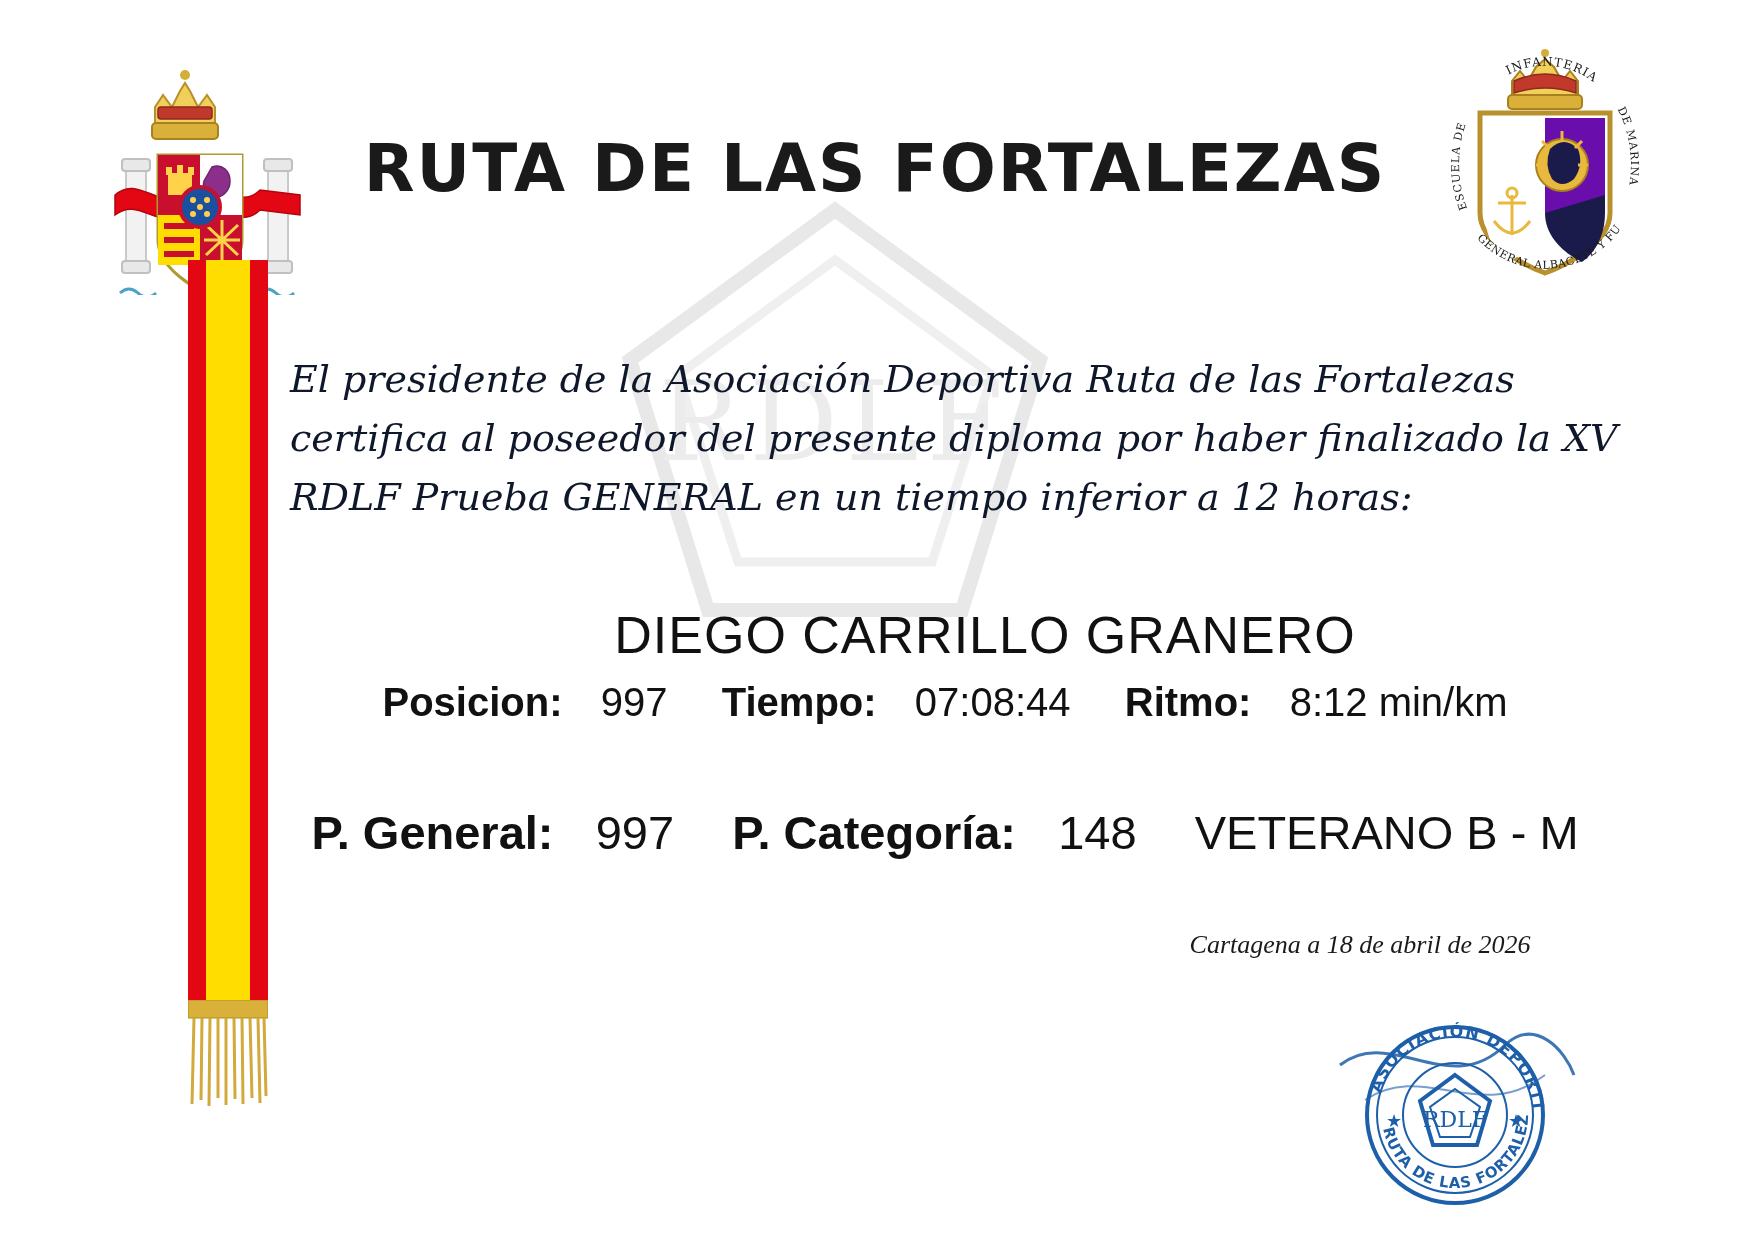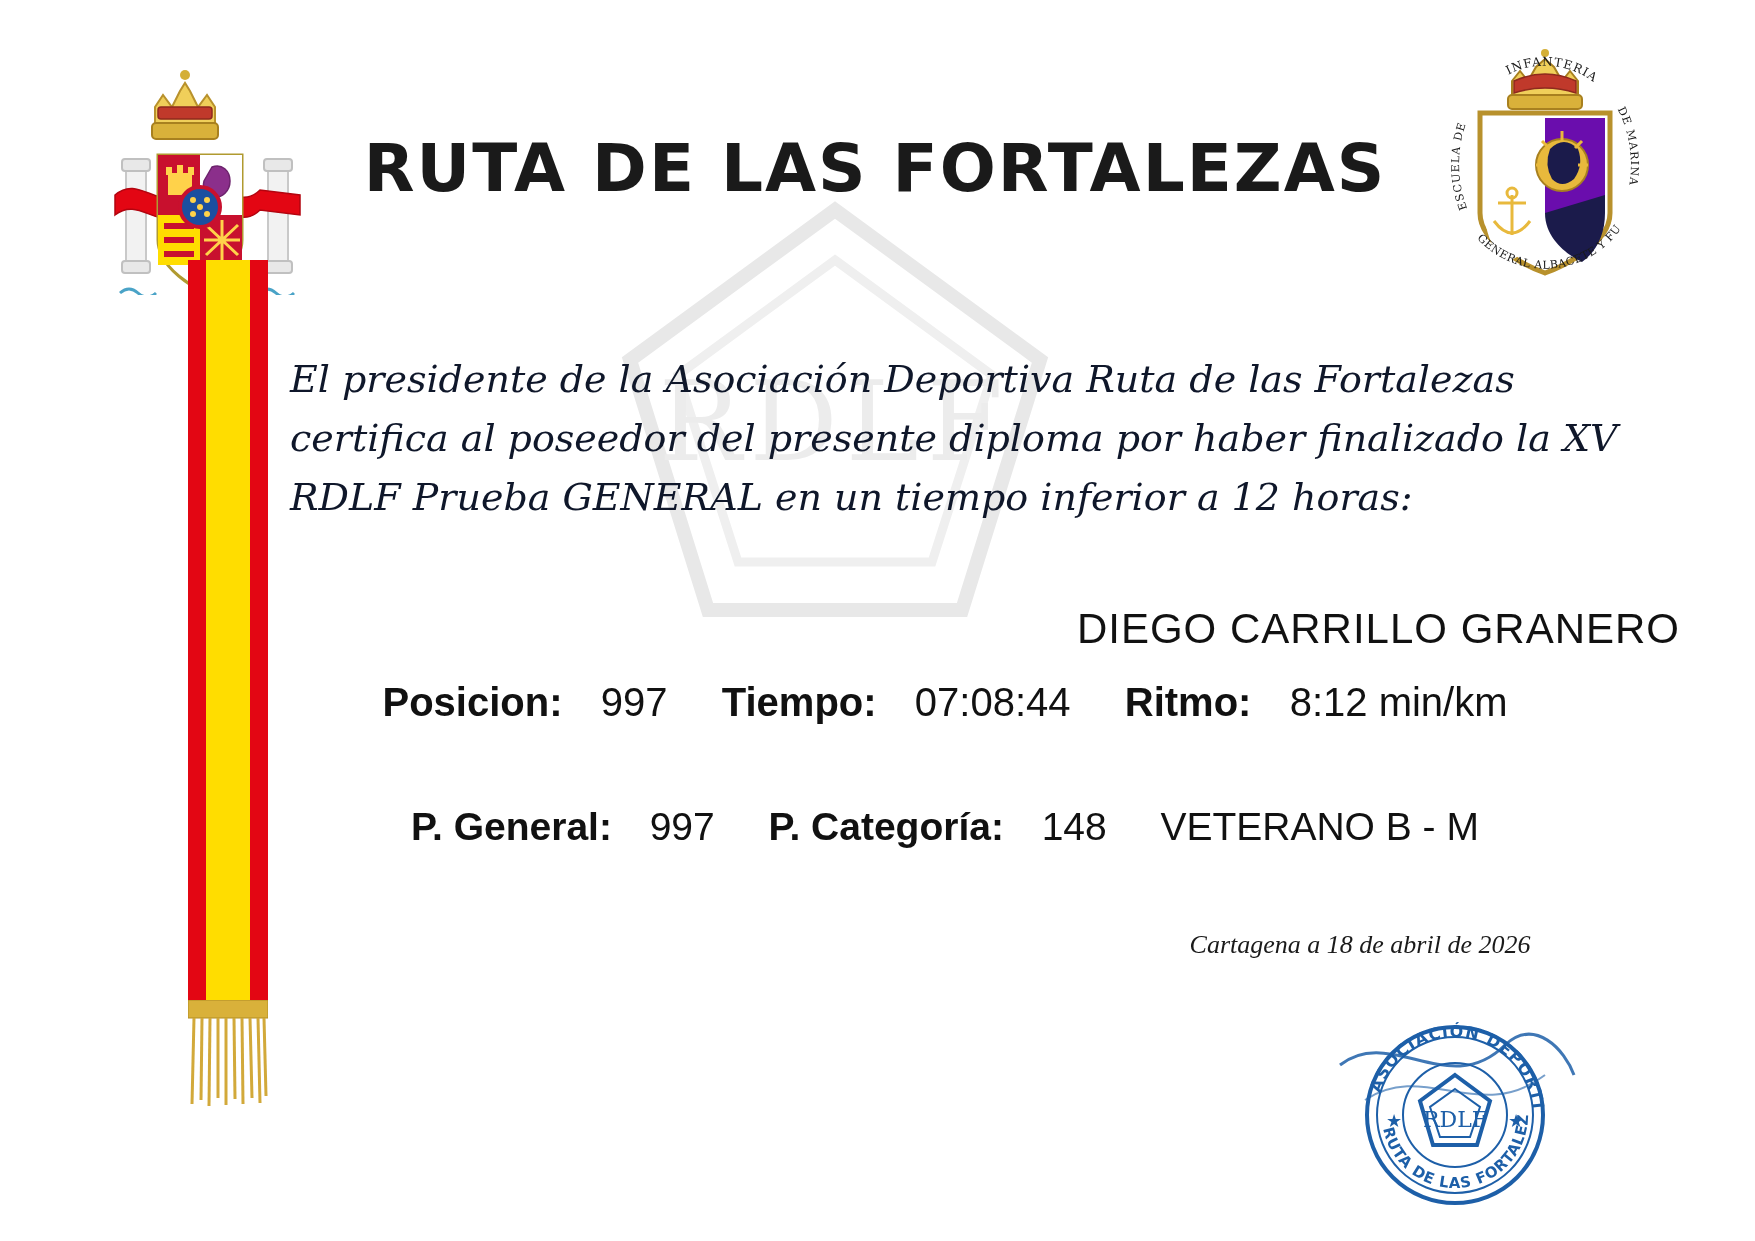--- a/index.html
+++ b/index.html
@@ -102,38 +102,38 @@
     text-align: left;
     z-index: 3;
   }
 
   
   .name {
     position: absolute;
     left: 290px;
     top: 605px;
     width: 1390px;
-    text-align: right;
-    font-size: 42px;
+    text-align: center;
+    font-size: 52px;
     letter-spacing: 1px;
     color: #111;
     z-index: 3;
   }
 
   
   .stats-line {
     position: absolute;
     left: 200px;
     width: 1490px;
     text-align: center;
     z-index: 3;
     white-space: nowrap;
   }
   .stats-line.one { top: 680px; font-size: 40px; text-align: center; }
-  .stats-line.two { top: 805px; font-size: 39px; }
+  .stats-line.two { top: 805px; font-size: 47px; }
   .stats-line b { font-weight: bold; }
   .sp { display: inline-block; width: 16px; }
 
   
   .footer {
     position: absolute;
     right: 115px;
     top: 925px;
     width: 560px;
     text-align: center;

